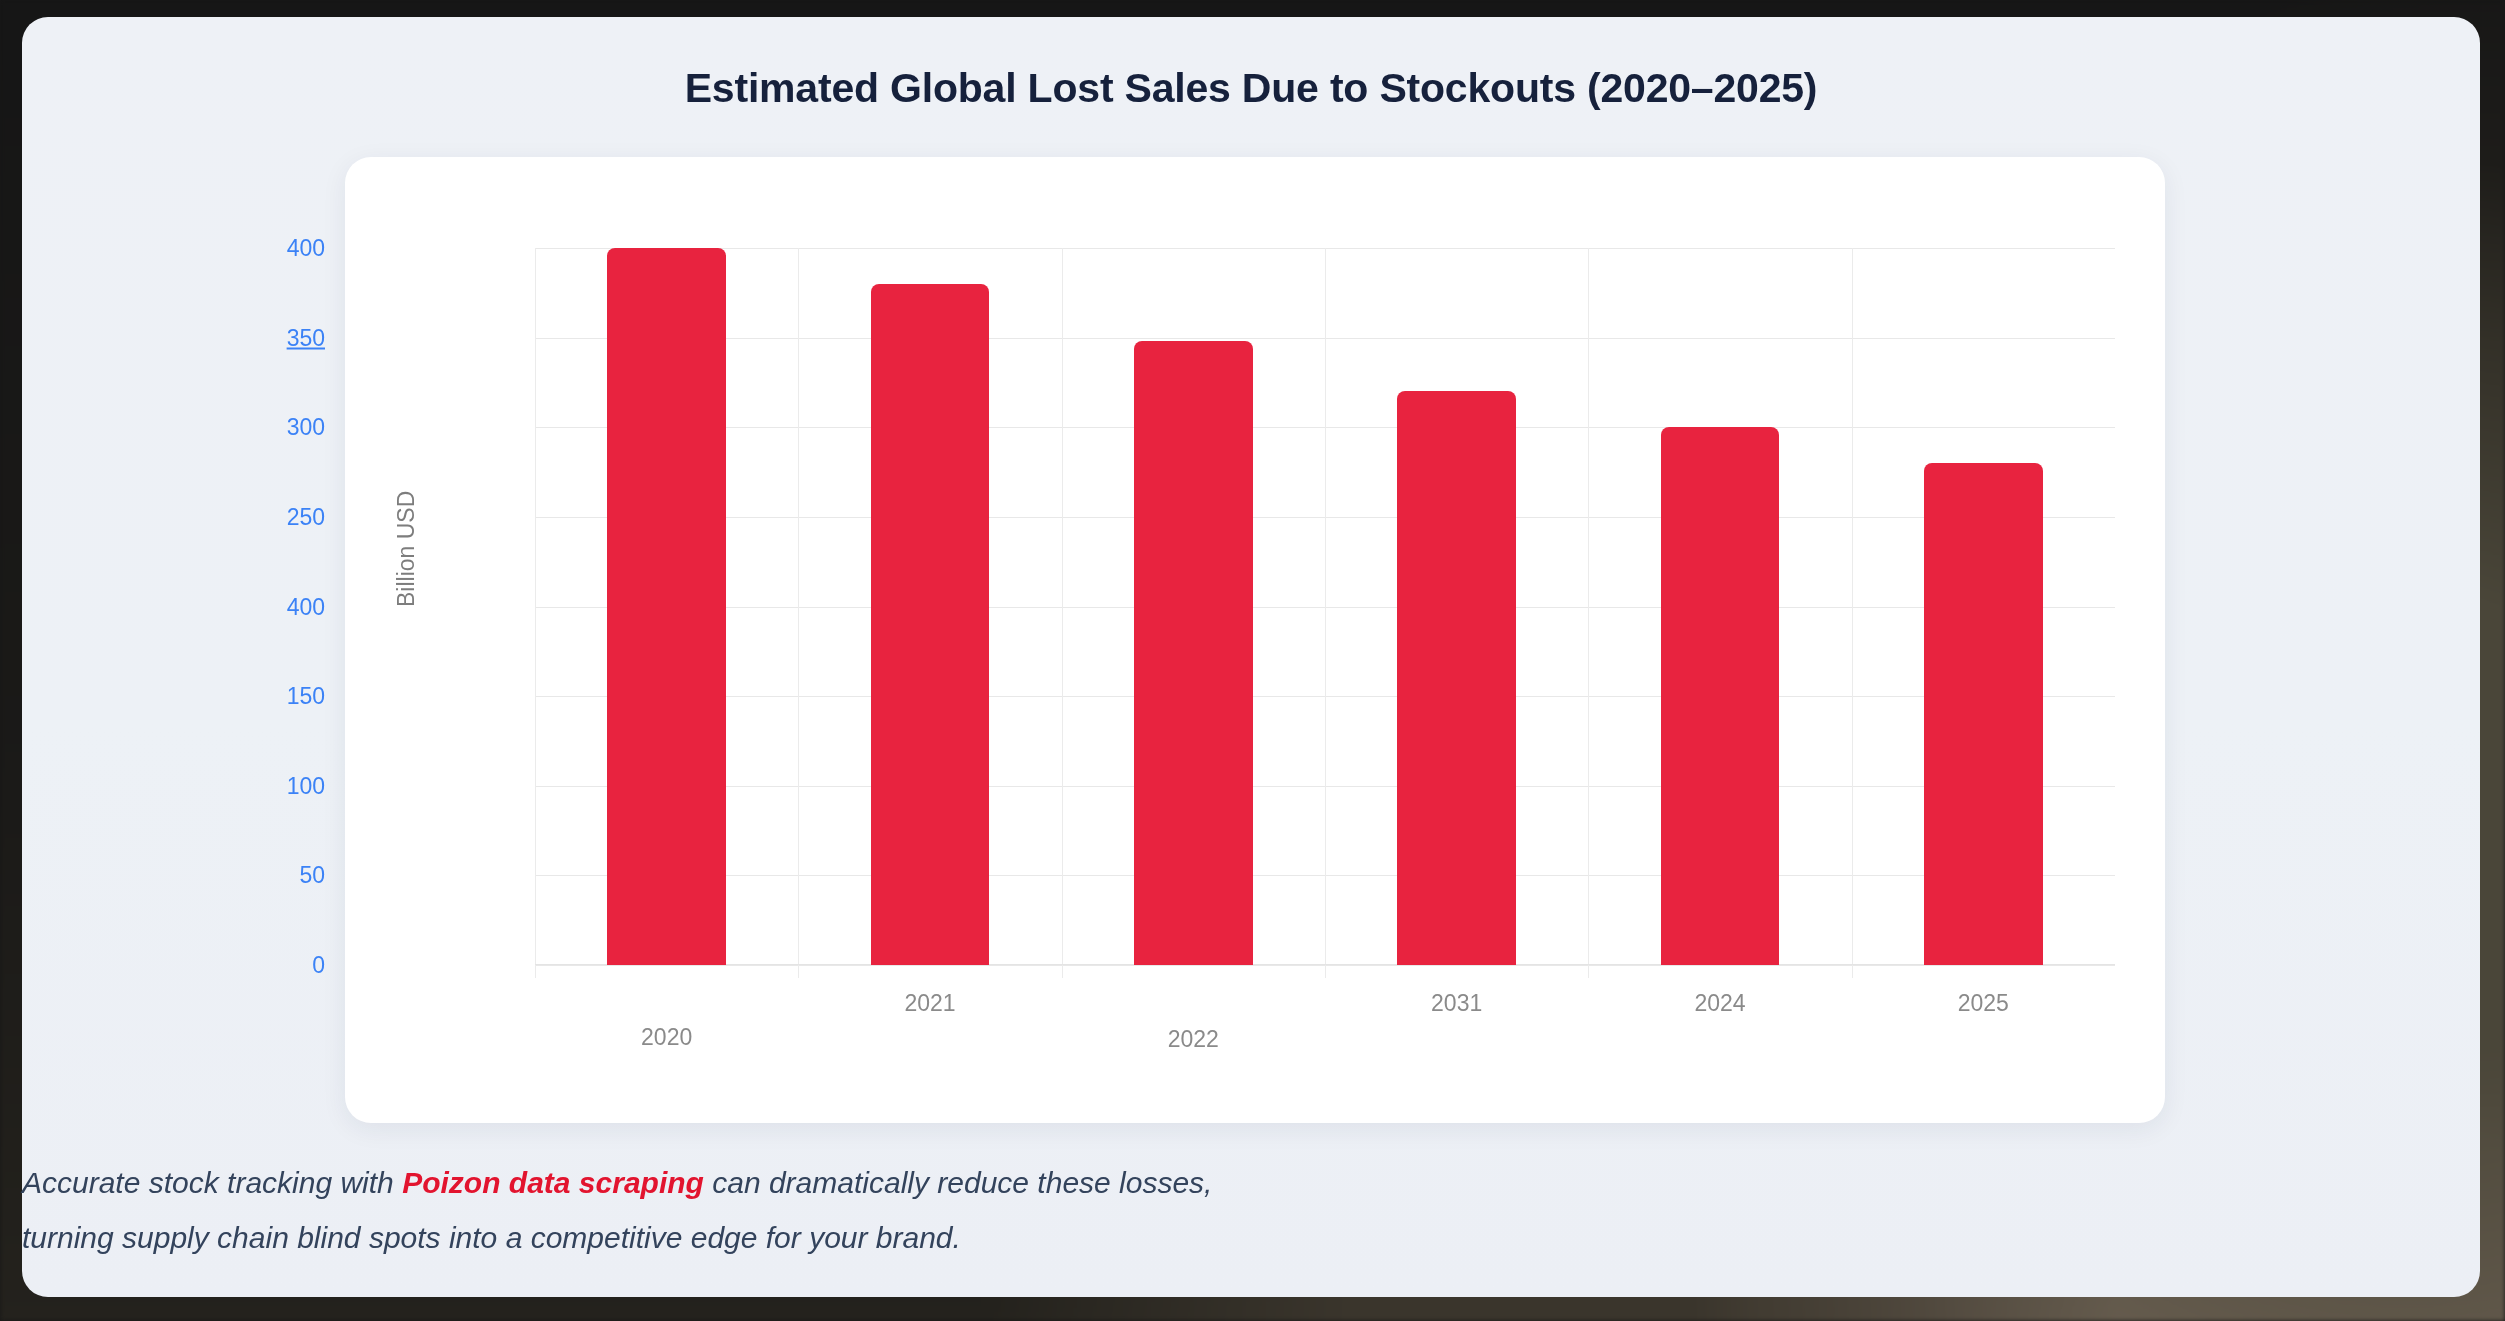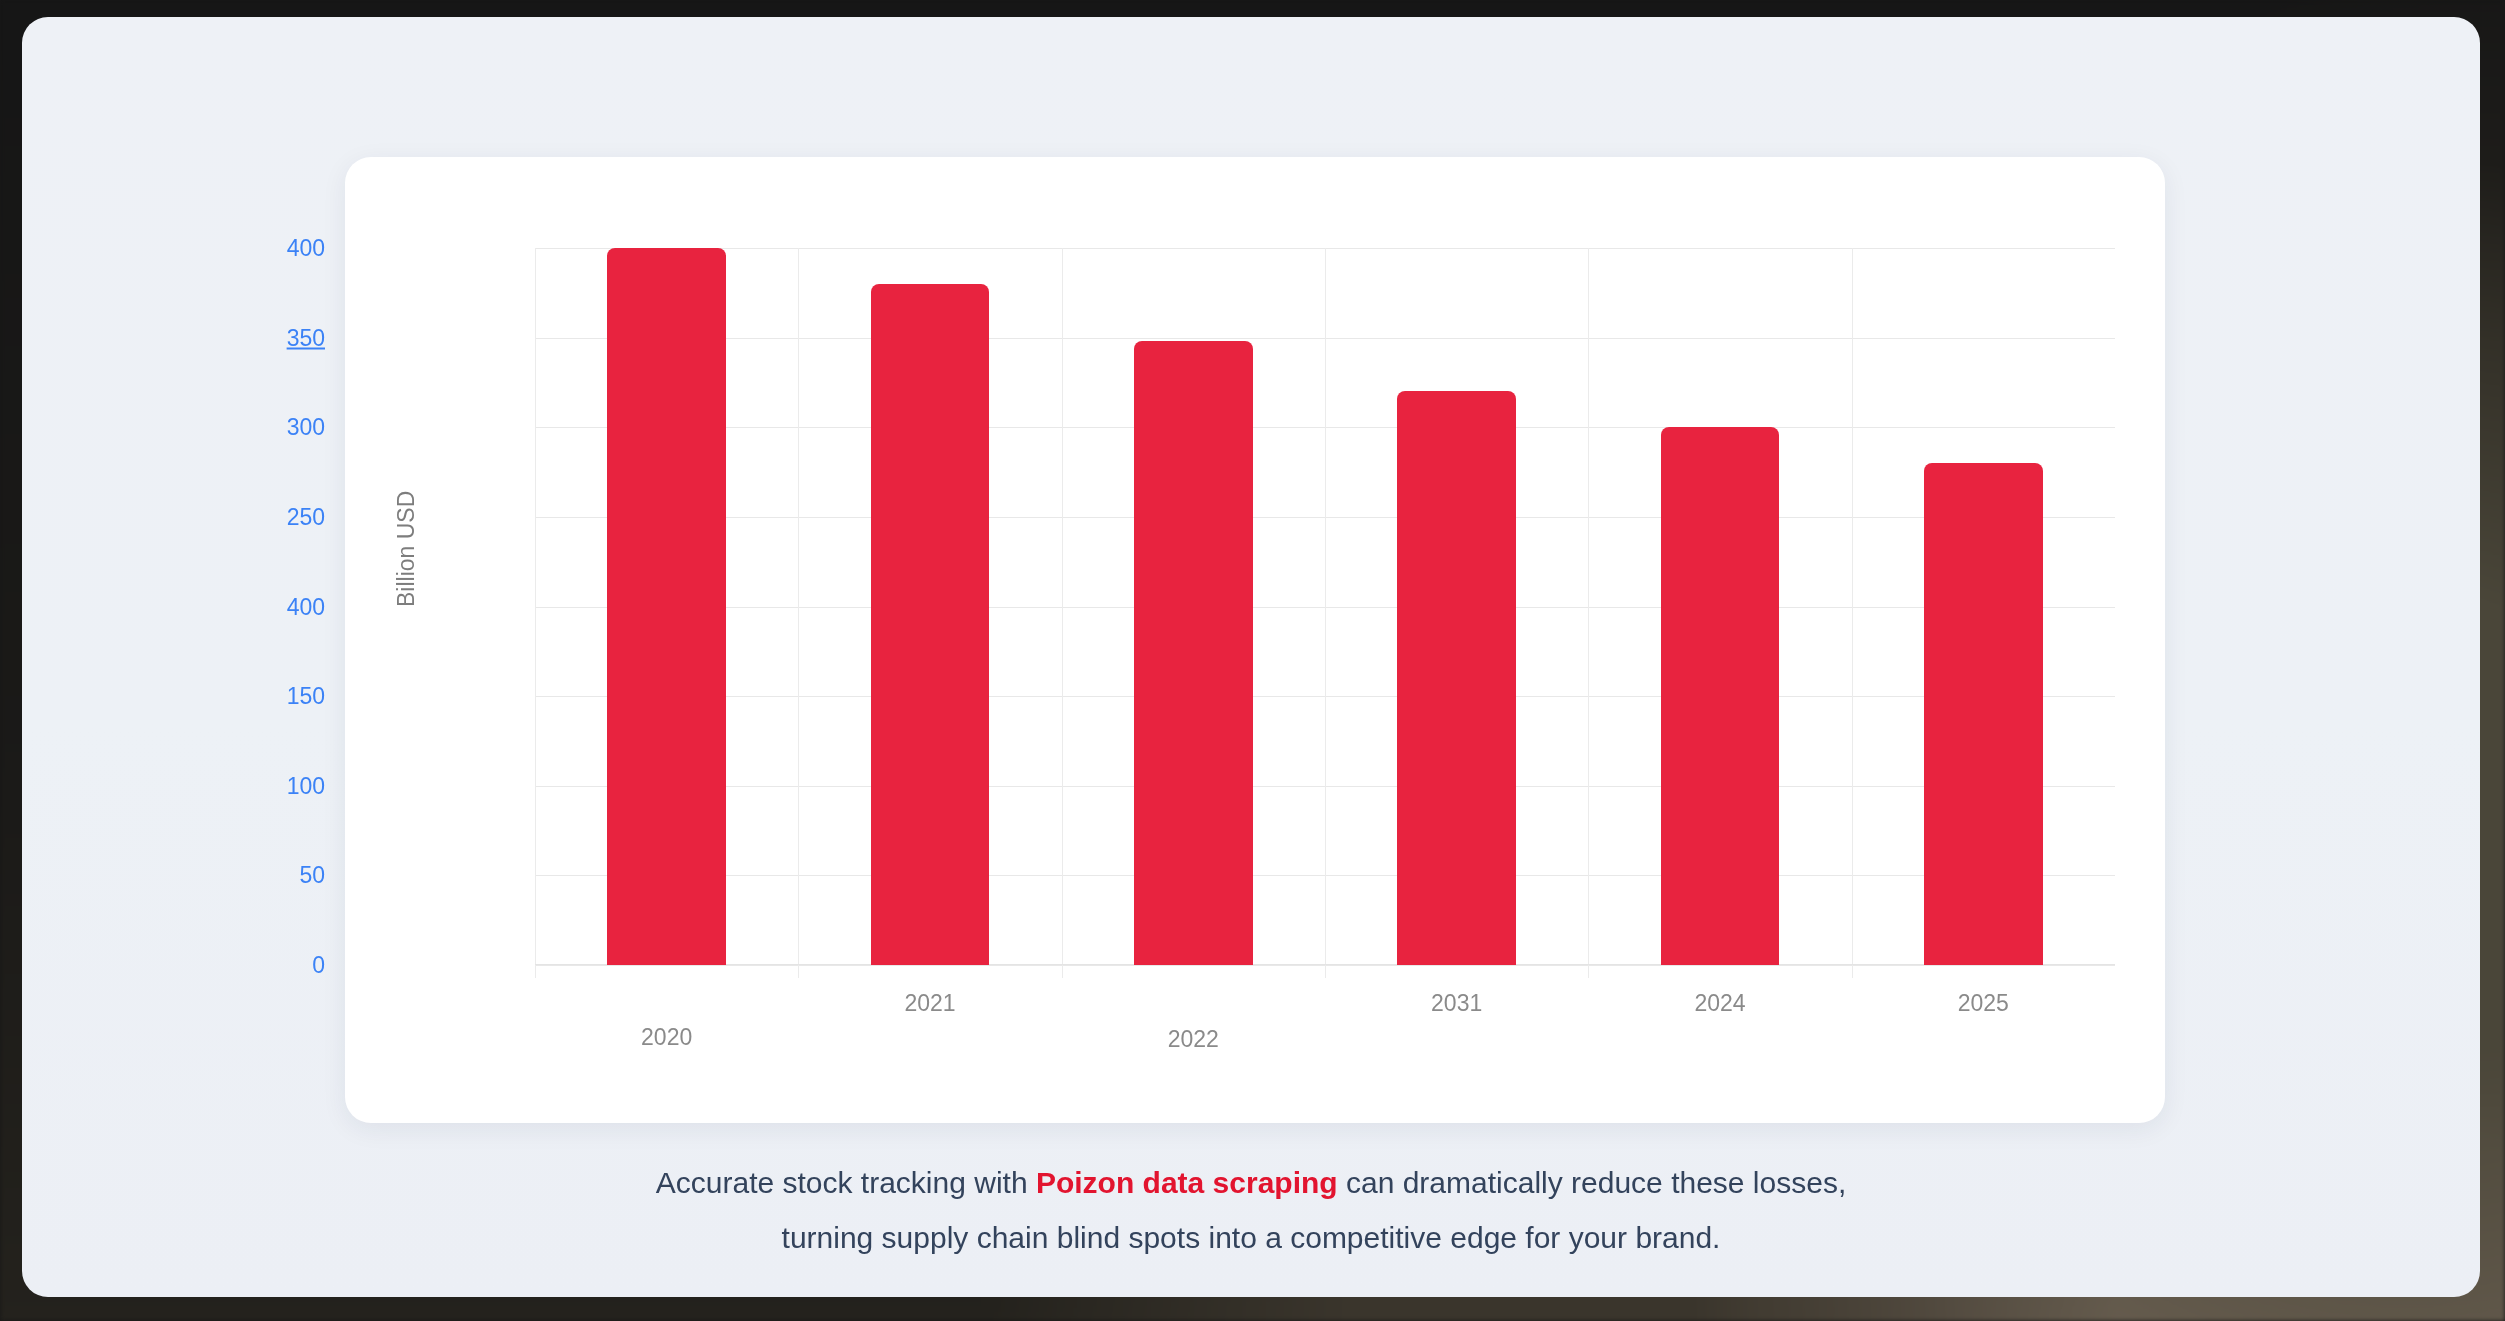--- a/index.html
+++ b/index.html
@@ -154,38 +154,40 @@
   .xlabel-inner {
     display: inline-block;
     transform: translateX(-78px);
   }
 
   .caption {
     position: absolute;
     left: 0;
     top: 1138px;
     width: 2458px;
-    text-align: center;
+    text-align: left;
     font-size: 30px;
     line-height: 55px;
     color: #33435c;
+    font-style: italic;
   }
 
   .caption .highlight {
     color: #e2142f;
     font-weight: bold;
   }
 </style>
 </head>
 <body>
 
 <div class="backdrop"></div>
 
 <div class="panel">
 
+  <div class="page-title">Estimated Global Lost Sales Due to Stockouts (2020–2025)</div>
 
   <div class="chart-card">
     <div class="plot-wrap">
 
       <div class="ylabel">Billion USD</div>
 
       <div class="plot-area">
         <div id="gridlines">
             <div class="gridline" style="top: 717px;"></div>
             <div class="gridline" style="top: 627.375px;"></div>

